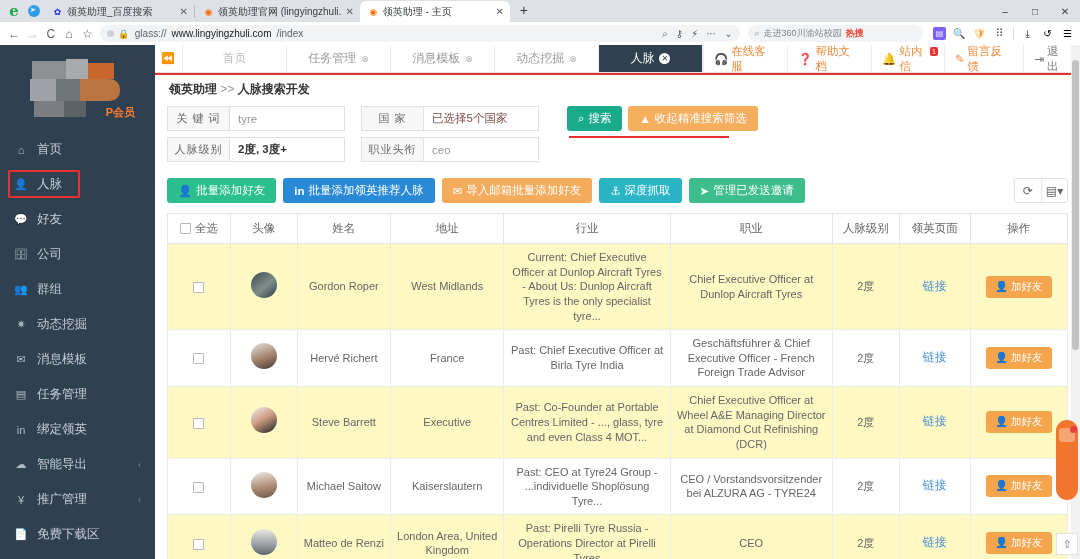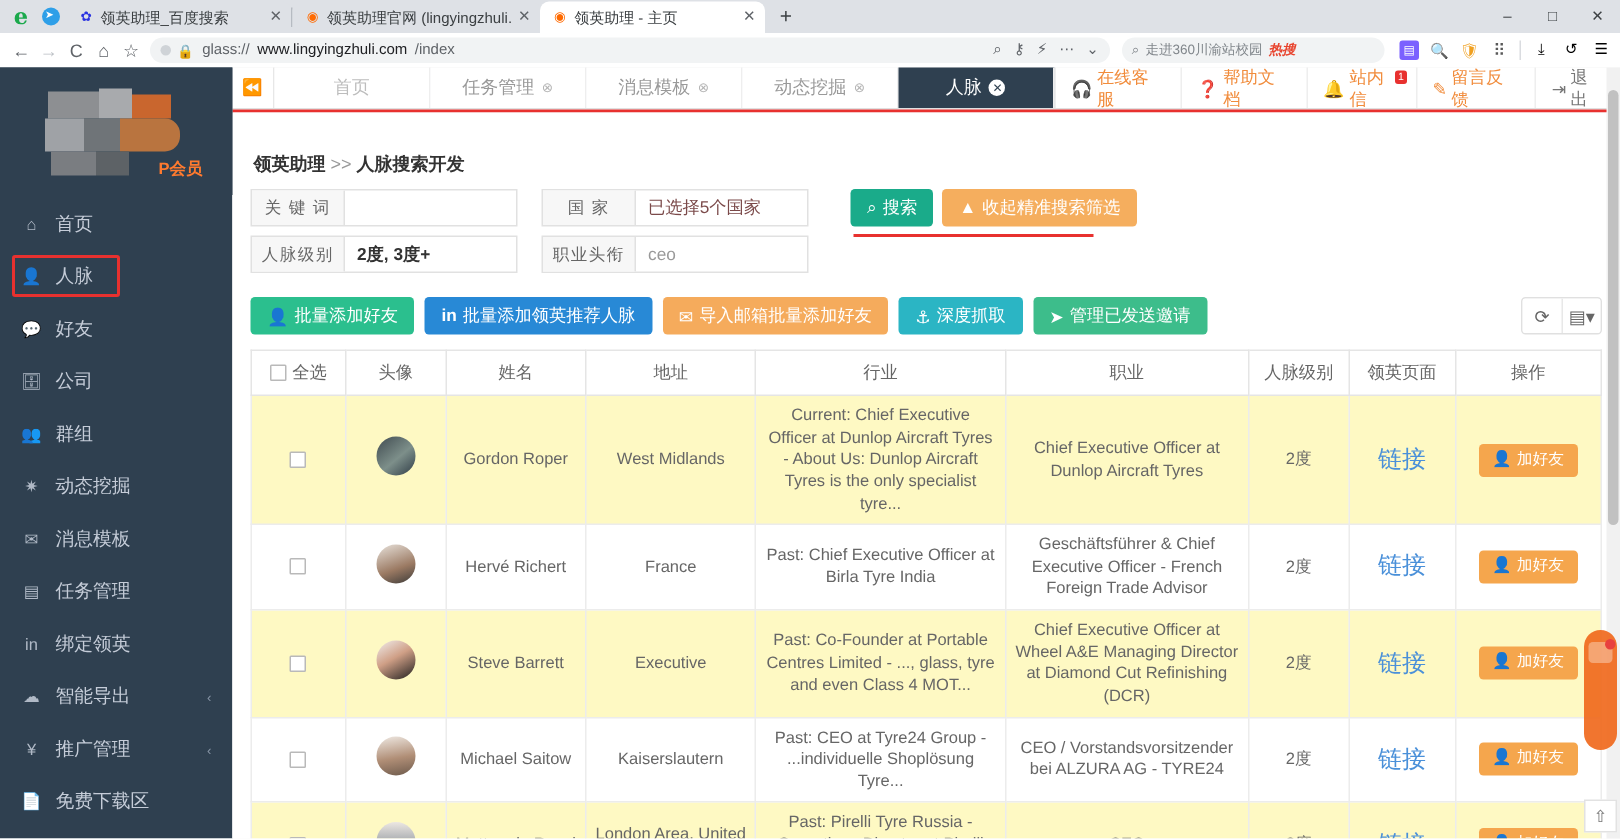--- a/index.html
+++ b/index.html
@@ -42,21 +42,21 @@
   }
   .dot-grey { width:7px;height:7px;border-radius:50%;background:#cfd3d7; }
   .lock { color: #1ba94c; font-size: 9px; }
   .url-dim { color: #5f6368; }
   .url-strong { color: #202124; }
   .omni-right { margin-left: auto; display: flex; align-items: center; gap: 8px; color: #5f6368; font-size: 10px; }
   .searchbox {
     width: 212px; height: 17px; background: #f1f3f4; border-radius: 9px; margin-left: 6px;
     display: flex; align-items: center; padding: 0 7px; gap: 4px; font-size: 9px; color: #80868b;
   }
-  .hot-tag { color: #e8442e; font-weight: bold; font-size: 9px; font-style: italic; }
+  .hot-tag { color: #e8442e; font-weight: bold; font-size: 9px; }
   .extbar { display: flex; align-items: center; gap: 7px; margin-left: 8px; }
   .ext { width: 13px; height: 13px; display:flex;align-items:center;justify-content:center;font-size:10px; }
   .ext-purple { background: #7b61ff; color:#fff; border-radius:2px; font-size:8px; }
   .ext-blue { color: #3b82f6; }
   .ext-shield { color: #f0a020; }
   .ext-grid { color: #5a5a5a; font-size: 11px; }
   .vdiv { width:1px; height:13px; background:#dadce0; }
 
   
   .app { display: flex; width: 1080px; height: 514px; }
@@ -88,21 +88,21 @@
   .atab.home { color: #bdbdbd; }
   .atab.active { background: #2f4050; color: #fff; }
   .atab .x { font-size: 9px; opacity: .75; }
   .atab.active .x { background:#fff; color:#2f4050; border-radius:50%; width:11px;height:11px;display:flex;align-items:center;justify-content:center;font-size:8px;opacity:1; }
   .hdr-right { margin-left: auto; display: flex; align-items: center; background: #fff; }
   .hr-item { display: flex; align-items: center; gap: 3px; padding: 0 10px; font-size: 11.5px; color: #f18c3c; border-left: 1px solid #eee; height: 100%; position: relative; }
   .hr-item.logout { color: #777; }
   .badge { position: absolute; top: 2px; right: 6px; background: #e8312f; color: #fff; font-size: 7px; border-radius: 2px; padding: 0 2px; line-height: 9px; }
   .red-underline { height: 2px; background: #e8312f; width: 100%; }
 
-  .panel { flex: 1; background: #fff; padding: 24px 12px 0 12px; overflow: hidden; }
+  .panel { flex: 1; background: #fff; padding: 4px 12px 0 12px; overflow: hidden; }
   .crumb { font-size: 12px; color: #333; font-weight: bold; padding: 2px 0 8px 2px; }
   .crumb .sep { color: #999; font-weight: normal; }
   .crumb .cur { font-weight: bold; }
 
   .filters { display: flex; gap: 0; }
   .fcol { width: 178px; }
   .fcol.b { margin-left: 16px; }
   .frow { display: flex; height: 25px; border: 1px solid #e1e1e1; margin-bottom: 6px; background: #fff; }
   .flab { width: 62px; background: #f7f7f7; border-right: 1px solid #e1e1e1; display: flex; align-items: center; justify-content: center; font-size: 11px; color: #666; letter-spacing: 1px; }
   .fval { flex: 1; display: flex; align-items: center; padding: 0 8px; font-size: 11.5px; color: #999; }
@@ -130,21 +130,21 @@
     height: 30px; text-align: center;
   }
   table.grid td {
     border: 1px solid #ececec; font-size: 11px; color: #666; text-align: center;
     padding: 6px 6px; line-height: 1.33; vertical-align: middle;
   }
   table.grid tr.odd td { background: #fef9c3; }
   .cb { width: 11px; height: 11px; border: 1px solid #b9b9b9; border-radius: 1px; display: inline-block; vertical-align: middle; background:#fff; }
   .th-all { display: inline-flex; align-items: center; gap: 4px; }
   .av { width: 26px; height: 26px; border-radius: 50%; display: inline-block; background: #d8d8d8; }
-  .link { color: #4a90d9; font-size: 16px; cursor: pointer; }
+  .link { color: #4a90d9; font-size: 12px; cursor: pointer; }
   .btn-add { background: #f5a64d; color: #fff; border-radius: 3px; font-size: 10.5px; padding: 4px 9px; display: inline-flex; align-items: center; gap: 3px; white-space: nowrap; }
 
   
   .vscroll { position: absolute; right: 0; top: 45px; width: 9px; height: 514px; background: #f1f1f1; }
   .vthumb { position: absolute; right: 1px; top: 60px; width: 7px; height: 290px; background: #c1c1c1; border-radius: 4px; }
   .float-right { position: absolute; right: 2px; top: 420px; width: 22px; height: 80px; background: #f06a1e; border-radius: 11px; opacity: .92; }
   .float-right .fr-dot { position: absolute; right: 1px; top: 6px; width: 7px; height: 7px; border-radius: 50%; background: #e8312f; }
   .float-right .fr-cap { position: absolute; left: 3px; top: 8px; width: 16px; height: 14px; background: rgba(255,255,255,.35); border-radius: 3px; }
   .float-btm { position: absolute; right: 2px; bottom: 4px; width: 22px; height: 22px; background: #fff; border: 1px solid #e2e2e2; display:flex;align-items:center;justify-content:center; font-size: 11px; color: #777; }
 </style>
@@ -358,20 +358,21 @@
       <div class="crumb">
         <span>领英助理</span>
         <span class="sep">&gt;&gt;</span>
         <span class="cur">人脉搜索开发</span>
       </div>
 
       <div class="filters">
         <div class="fcol">
           <div class="frow">
             <div class="flab">关 键 词</div>
+            <div class="fval">tyre</div>
           </div>
           <div class="frow">
             <div class="flab">人脉级别</div>
             <div class="fval filled">2度, 3度+</div>
           </div>
         </div>
         <div class="fcol b">
           <div class="frow">
             <div class="flab">国    家</div>
             <div class="fval redish">已选择5个国家</div>

